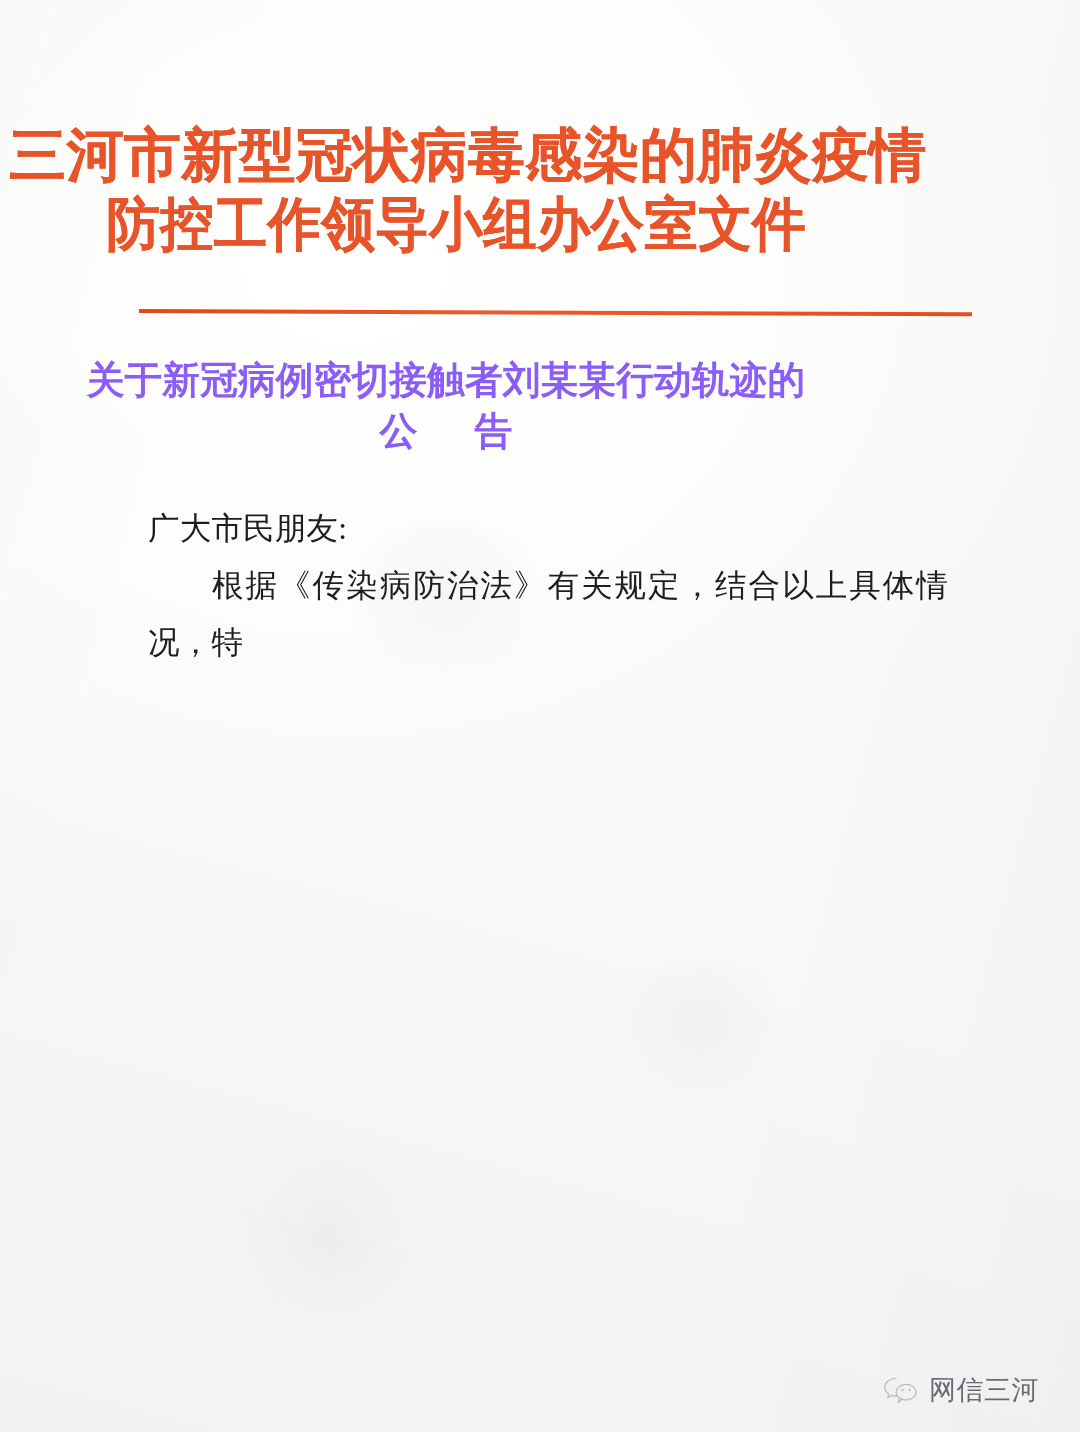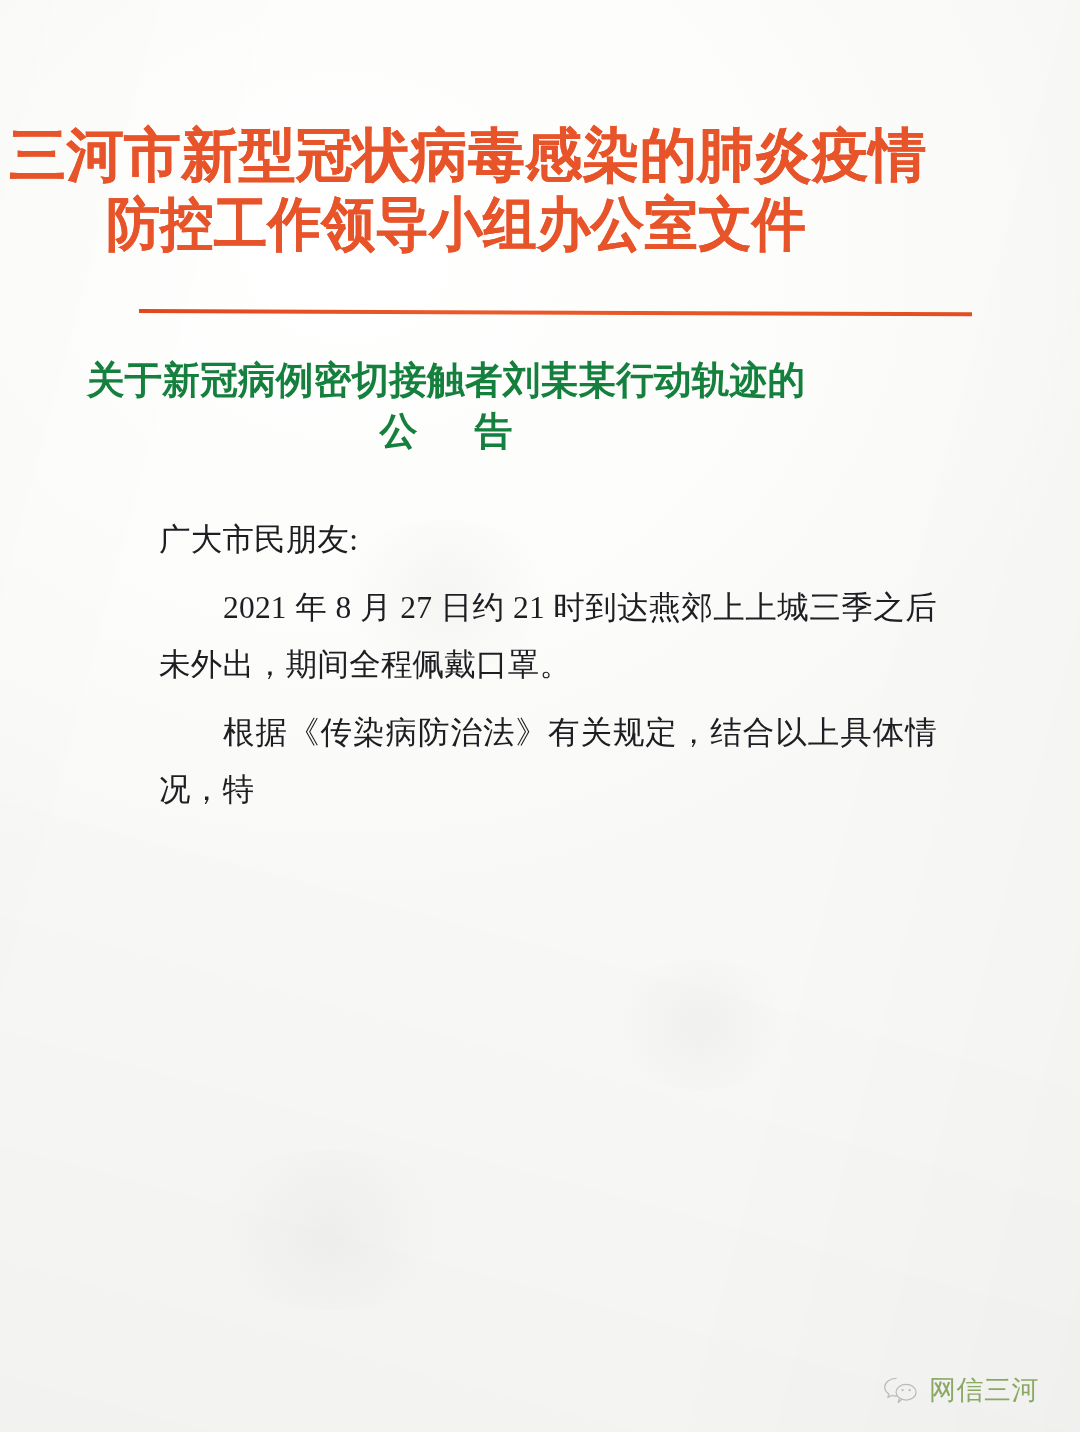--- a/index.html
+++ b/index.html
@@ -76,21 +76,21 @@
     transform-origin: left center;
   }
 
   
   .doc-title {
     position: absolute;
     left: 0;
     top: 358px;
     width: 892px;
     text-align: center;
-    color: #15803d;
+    color: #8b5cf6;
     font-family: "DejaVu Sans", "Liberation Sans", sans-serif;
     font-weight: 700;
   }
   .doc-title-line-1 {
     font-size: 38px;
     line-height: 1.18;
     letter-spacing: 0.2px;
     white-space: nowrap;
     transform: scaleX(0.99);
   }
@@ -108,21 +108,21 @@
     left: 148px;
     top: 500px;
     width: 800px;
   }
   .para {
     font-size: 31.5px;
     line-height: 57px;
     text-align: justify;
     text-justify: inter-ideograph;
     letter-spacing: 0.2px;
-    margin: 11px;
+    margin: 0;
     color: #1d1d22;
   }
   .para-indent {
     text-indent: 64px;
   }
   .para-salutation {
     text-indent: 0;
   }
 
   
@@ -136,21 +136,21 @@
     opacity: 0.62;
   }
   .wechat-icon {
     width: 40px;
     height: 30px;
     display: block;
   }
   .watermark-label {
     font-family: "DejaVu Sans", "Liberation Sans", sans-serif;
     font-size: 27px;
-    color: #4d7c0f;
+    color: #0f172a;
     letter-spacing: 0.5px;
     white-space: nowrap;
   }
 </style>
 </head>
 <body>
 
 <div class="paper-grain"></div>
 <div class="scan-smudge" style="left:330px; top:520px; width:230px; height:150px;"></div>
 <div class="scan-smudge" style="left:600px; top:960px; width:200px; height:130px;"></div>
@@ -162,21 +162,20 @@
 </div>
 <div class="masthead-rule"></div>
 
 <div class="doc-title">
   <div class="doc-title-line-1">关于新冠病例密切接触者刘某某行动轨迹的</div>
   <div class="doc-title-line-2">公 告</div>
 </div>
 
 <div class="body-block">
   <p class="para para-salutation">广大市民朋友:</p>
-  <p class="para para-indent">2021 年 8 月 27 日约 21 时到达燕郊上上城三季之后未外出，期间全程佩戴口罩。</p>
   <p class="para para-indent">根据《传染病防治法》有关规定，结合以上具体情况，特</p>
 </div>
 
 <div class="watermark">
   <span>
     <svg class="wechat-icon" viewBox="0 0 44 32" xmlns="http://www.w3.org/2000/svg" fill="none" stroke="#9a9aa2" stroke-width="1.4">
       <path d="M15.5 3.2C8.6 3.2 3 7.6 3 13c0 3 1.8 5.7 4.6 7.5l-1.2 3.6 4.2-2.1c1.5.5 3.2.8 4.9.8" stroke-linecap="round" stroke-linejoin="round"></path>
       <ellipse cx="26.5" cy="18.5" rx="11" ry="8.6"></ellipse>
       <path d="M21.5 26.5l-3.6 3.2 1-3.9" stroke-linecap="round" stroke-linejoin="round"></path>
       <circle cx="22.6" cy="16.2" r="1.25" fill="#9a9aa2" stroke="none"></circle>

